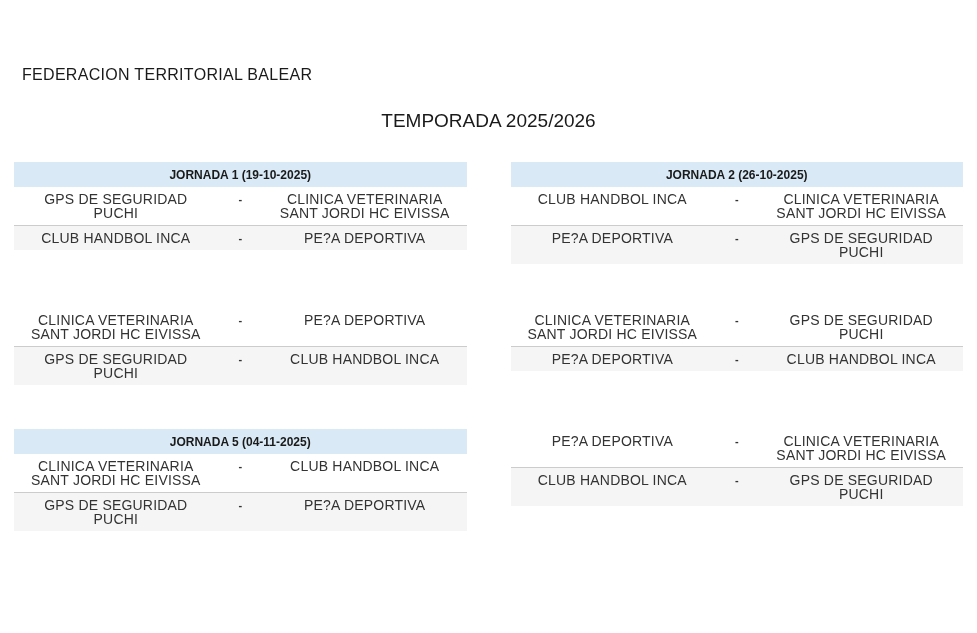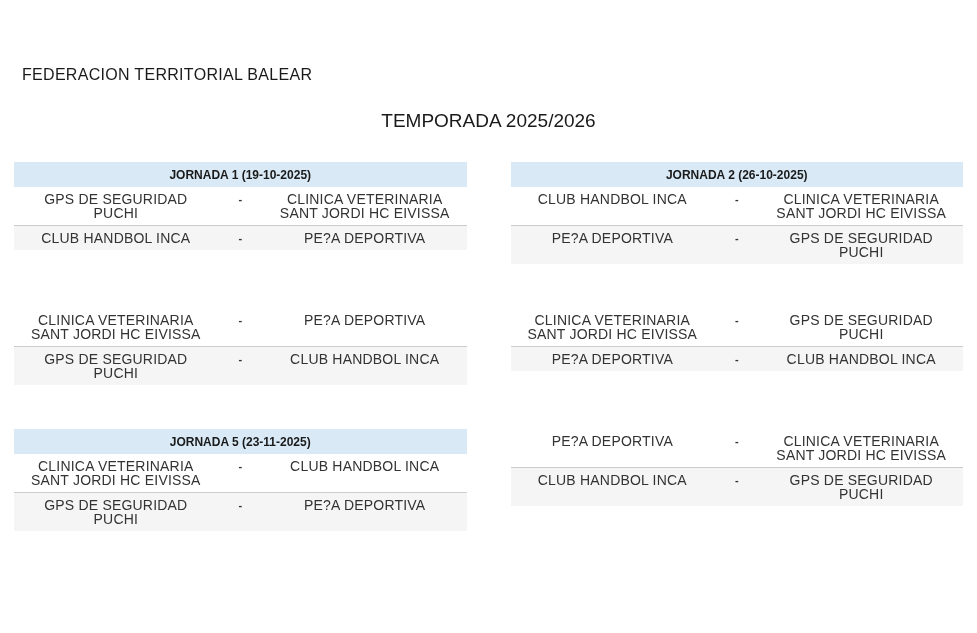--- a/index.html
+++ b/index.html
@@ -160,21 +160,21 @@
 
   <div class="match-row">
     <div class="team home">PE?A DEPORTIVA</div>
     <div class="vs">-</div>
     <div class="team away">CLUB HANDBOL INCA</div>
   </div>
 </div>
   </section>
 
   <section class="jornada">
-    <div class="jornada-header">JORNADA 5 (23-11-2025)</div>
+    <div class="jornada-header">JORNADA 5 (04-11-2025)</div>
     <div class="matches">
   <div class="match-row">
     <div class="team home">CLINICA VETERINARIA SANT JORDI HC EIVISSA</div>
     <div class="vs">-</div>
     <div class="team away">CLUB HANDBOL INCA</div>
   </div>
 
   <div class="match-row">
     <div class="team home">GPS DE SEGURIDAD PUCHI</div>
     <div class="vs">-</div>

